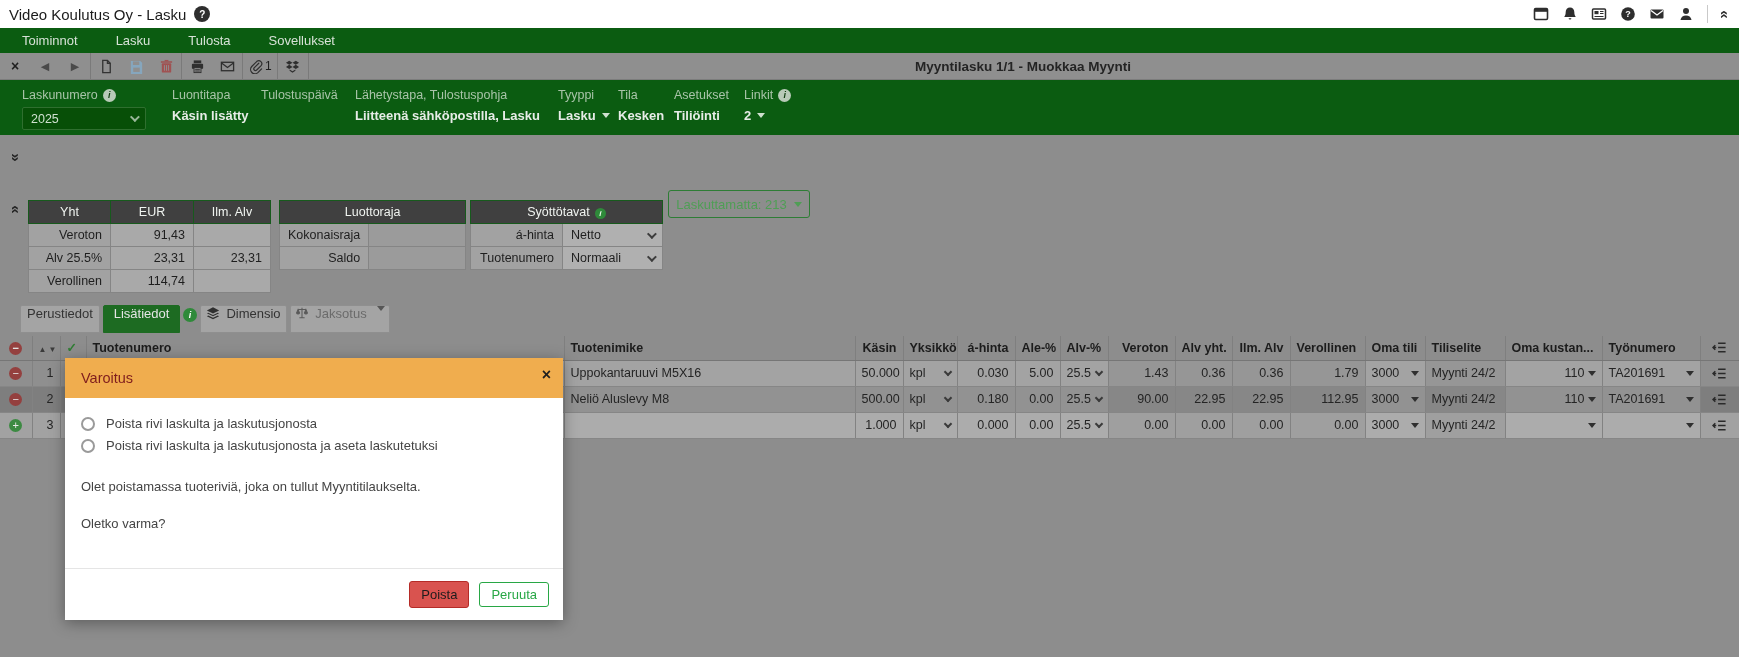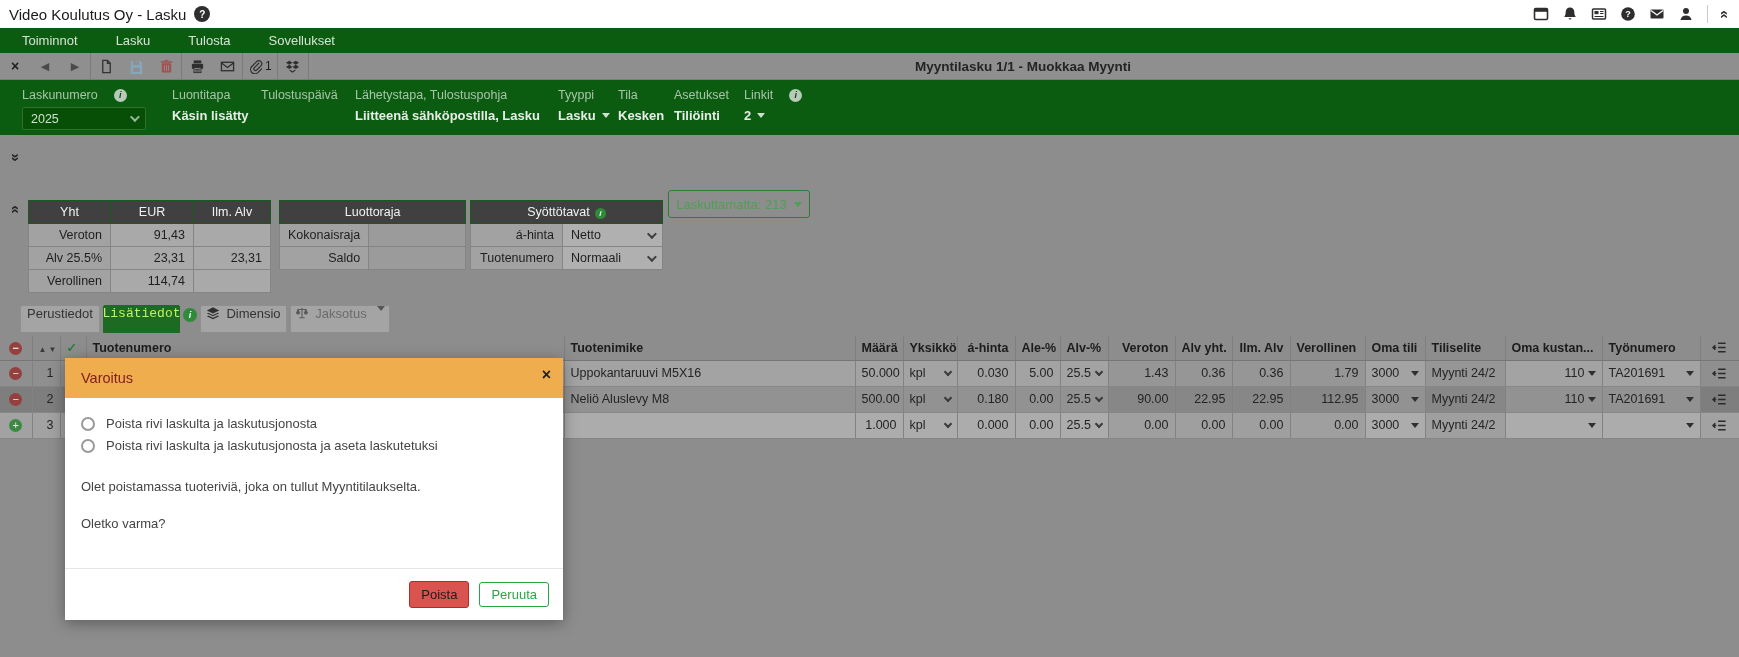--- a/index.html
+++ b/index.html
@@ -27,21 +27,21 @@
   .tbtn svg { width:15px; height:15px; }
   .tgroup { display:flex; border-right:1px solid #7a7a7a; }
   .tool-x { font-size:14px; font-weight:bold; color:#1f1f1f; }
   .tool-arrow { font-size:11px; color:#4a4a4a; }
   .clip-count { font-size:12px; color:#1f1f1f; margin-left:2px; }
   .toolbar-title { position:absolute; left:915px; top:0; height:27px; line-height:27px; font-weight:bold; font-size:13.5px; color:#242424; }
 
   
   .band { position:absolute; left:0; top:80px; width:1739px; height:55px; background:#0b5c11; }
   .fld { position:absolute; top:8px; }
-  .fld .lab { font-size:12.5px; color:#a9c4a9; display:flex; align-items:center; gap:16px; }
+  .fld .lab { font-size:12.5px; color:#a9c4a9; display:flex; align-items:center; gap:5px; }
   .fld .val { margin-top:6px; font-size:13px; font-weight:bold; color:#e7ece7; display:flex; align-items:center; gap:6px; }
   .info-dot { width:13px; height:13px; border-radius:50%; background:#b8cab8; color:#123f12; font-size:9px; font-weight:bold; font-style:italic; display:inline-flex; align-items:center; justify-content:center; }
   .hsel { margin-top:5px; width:124px; height:23px; background:#074f07; border:1px solid #2f6f2f; border-radius:2px; display:flex; align-items:center; justify-content:space-between; padding:0 8px; color:#cfe0cf; font-size:12.5px; cursor:pointer; }
   .chev { width:7px; height:7px; border-right:2px solid #9ab89a; border-bottom:2px solid #9ab89a; transform:rotate(45deg) translateY(-2px); }
   .caret-w { width:0; height:0; border-left:4px solid transparent; border-right:4px solid transparent; border-top:5px solid #cfe0cf; display:inline-block; }
 
   
   .collapse-ctl { position:absolute; font-size:15px; font-weight:bold; color:#242424; cursor:pointer; line-height:1; }
 
   
@@ -54,21 +54,21 @@
   .selcell { background:#b0b0b0 !important; cursor:pointer; }
   .selcell .inner { display:flex; align-items:center; justify-content:space-between; }
   .chev-d { width:7px; height:7px; border-right:2px solid #3c3c3c; border-bottom:2px solid #3c3c3c; transform:rotate(45deg) translateY(-2px); display:inline-block; }
   .mini-info { width:11px; height:11px; border-radius:50%; background:#2f8a3a; color:#eaf4ea; font-size:8px; font-style:italic; font-weight:bold; display:inline-flex; align-items:center; justify-content:center; margin-left:5px; }
 
   .btn-laskuttamatta { position:absolute; left:668px; top:190px; width:142px; height:28px; background:transparent; border:1px solid #2e7d35; border-radius:3px; color:#4f9e55; font-size:13px; display:flex; align-items:center; justify-content:center; gap:7px; cursor:pointer; font-family:inherit; }
   .caret-g { width:0; height:0; border-left:4px solid transparent; border-right:4px solid transparent; border-top:5px solid #4f9e55; }
 
   
   .tab { position:absolute; top:305px; height:28px; display:flex; align-items:flex-start; justify-content:center; gap:6px; font-size:13px; background:#a4a4a4; color:#333; border:1px solid #8f8f8f; border-radius:2px 2px 0 0; cursor:pointer; }
-  .tab.active { background:#1d6b22; color:#bef264; border-color:#1d6b22;font-family:Liberation Mono, monospace; }
+  .tab.active { background:#1d6b22; color:#e5e5e5; border-color:#1d6b22; }
   .tab.disabled { color:#6b6b6b; }
   .tab svg { width:14px; height:14px; }
   .tab-info { position:absolute; left:183px; top:308px; width:14px; height:14px; border-radius:50%; background:#2f8a3a; color:#fff; font-size:9px; font-weight:bold; font-style:italic; display:flex; align-items:center; justify-content:center; }
   .caret-s { width:0; height:0; border-left:4px solid transparent; border-right:4px solid transparent; border-top:5px solid #565656; display:inline-block; margin-left:4px; }
 
   
   .linetbl { position:absolute; left:0; top:336px; width:1739px; border-collapse:collapse; table-layout:fixed; font-size:12.5px; }
   .linetbl th { height:24px; font-weight:bold; color:#1c1c1c; border-right:1px solid #7f7f7f; border-bottom:1px solid #767676; padding:0 6px; white-space:nowrap; overflow:hidden; text-align:left; }
   .linetbl th.r { text-align:right; }
   .linetbl td { height:26px; border-right:1px solid #828282; border-bottom:1px solid #868686; padding:0 6px; white-space:nowrap; overflow:hidden; color:#242424; }
@@ -391,21 +391,21 @@
       <col style="width:98px">
       <col style="width:39px">
   </colgroup>
   <tbody>
       <tr>
     <th style="text-align:center;"><span class="ic-minus">−</span></th>
     <th><span class="hdr-carets">▲▼</span></th>
     <th><span class="hdr-check">✓</span></th>
     <th>Tuotenumero</th>
     <th>Tuotenimike</th>
-    <th class="r">Määrä</th>
+    <th class="r">Käsin</th>
     <th>Yksikkö</th>
     <th class="r">á-hinta</th>
     <th class="r">Ale-%</th>
     <th>Alv-%</th>
     <th class="r">Veroton</th>
     <th class="r">Alv yht.</th>
     <th class="r">Ilm. Alv</th>
     <th>Verollinen</th>
     <th>Oma tili</th>
     <th>Tiliselite</th>

